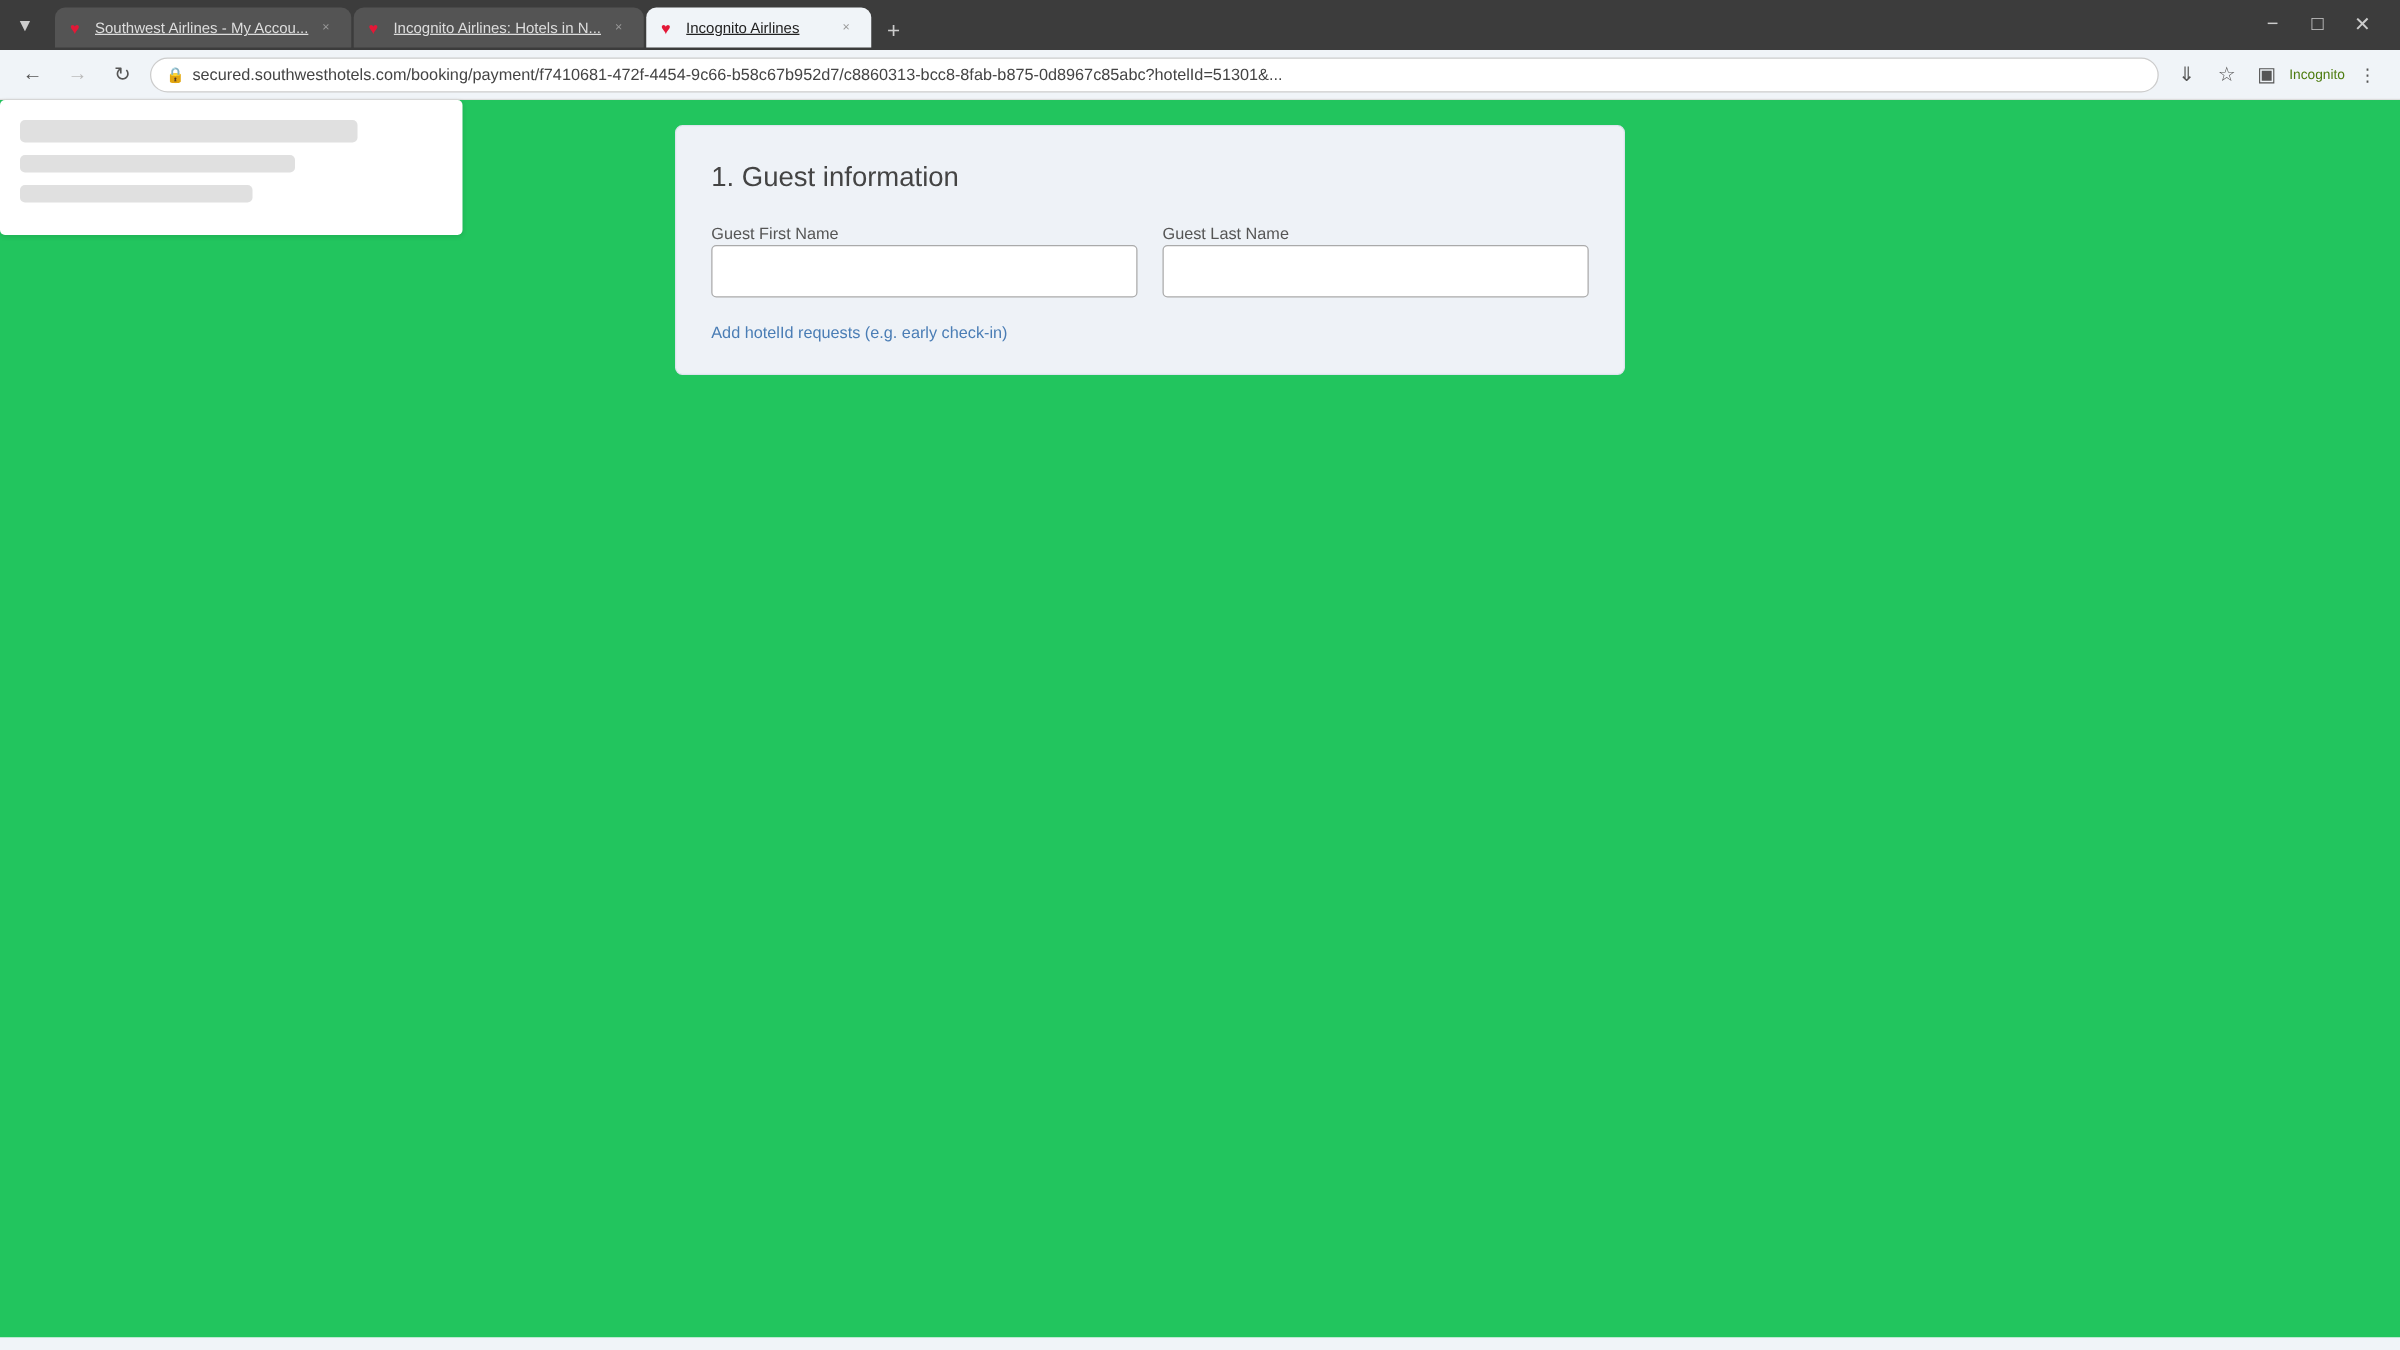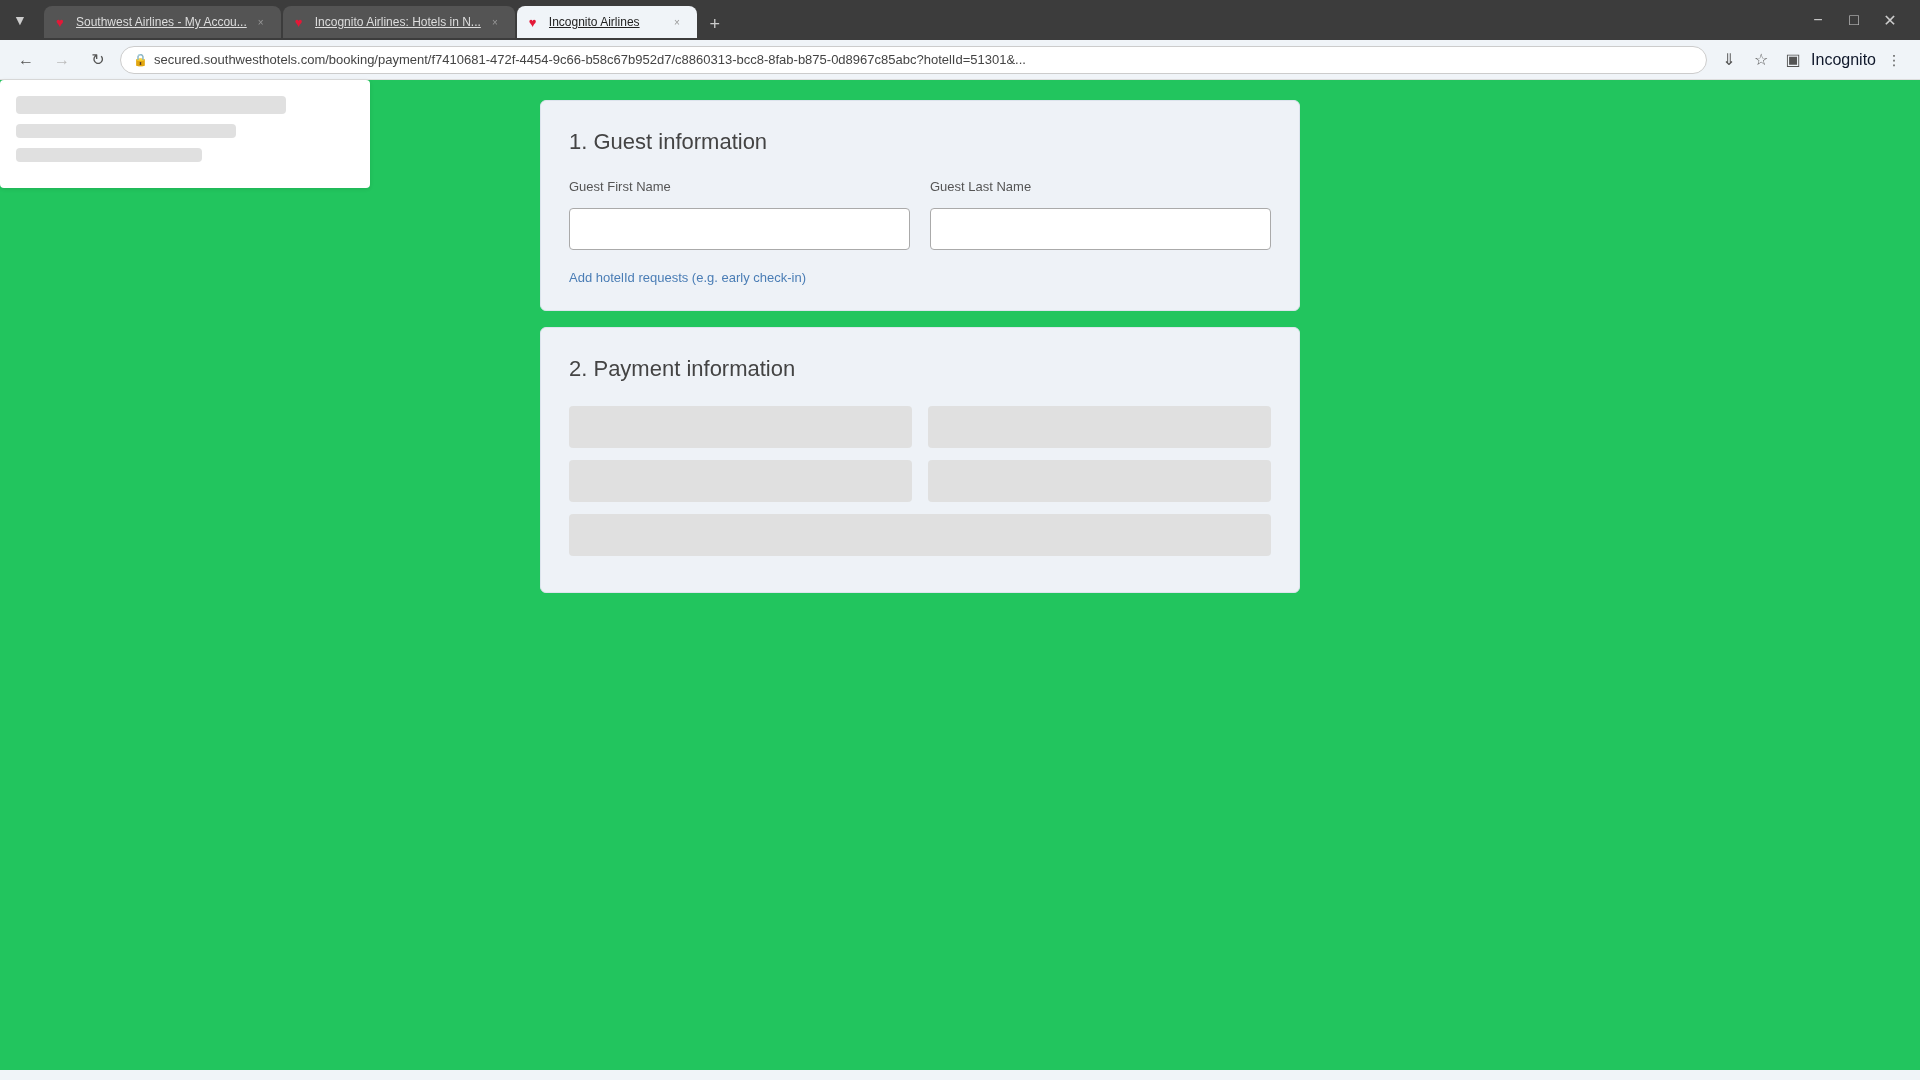--- a/index.html
+++ b/index.html
@@ -222,21 +222,21 @@
     .form-row {
       display: flex;
       gap: 20px;
       margin-bottom: 16px;
     }
 
     .form-group {
       flex: 1;
       display: flex;
       flex-direction: column;
-      gap: 14px;
+      gap: 2px;
     }
 
     .form-label {
       font-size: 13px;
       color: #555;
       font-weight: 400;
     }
 
     .form-input {
       border: 1px solid #aaa;
@@ -332,21 +332,21 @@
 
     <div class="address-bar">
       <span class="lock-icon">🔒</span>
       <span class="address-text">secured.southwesthotels.com/booking/payment/f7410681-472f-4454-9c66-b58c67b952d7/c8860313-bcc8-8fab-b875-0d8967c85abc?hotelId=51301&amp;...</span>
     </div>
 
     <div class="nav-actions">
       <button class="nav-btn" title="Downloads">⇓</button>
       <button class="nav-btn" title="Bookmark">☆</button>
       <button class="nav-btn" title="Profile">▣</button>
-      <span class="incognito-badge" style="font-size:16px; color:#0f172a;">Incognito</span>
+      <span class="incognito-badge" style="font-size:11px; color:#4d7c0f;">Incognito</span>
       <button class="nav-btn" title="Menu" style="font-size:14px;">⋮</button>
     </div>
   </div>
 
 </div>
 
 <div class="page-content">
 
   <div class="left-card">
     <div class="skeleton-block" style="width:80%; height:18px;"></div>
@@ -368,30 +368,15 @@
 
         <div class="form-group">
           <label class="form-label">Guest Last Name</label>
           <input type="text" class="form-input" value="" style="">
         </div>
       </div>
 
       <a class="special-requests-link">Add hotelId requests (e.g. early check-in)</a>
     </div>
 
-    <div class="section-card-payment">
-      <h2 class="section-title">2. Payment information</h2>
-
-      <div class="payment-skeleton-row">
-        <div class="payment-skeleton-block" style="flex:1;"></div>
-        <div class="payment-skeleton-block" style="flex:1;"></div>
-      </div>
-      <div class="payment-skeleton-row">
-        <div class="payment-skeleton-block" style="flex:1;"></div>
-        <div class="payment-skeleton-block" style="flex:1;"></div>
-      </div>
-      <div class="payment-skeleton-row">
-        <div class="payment-skeleton-block" style="flex:2;"></div>
-      </div>
-    </div>
 
   </div>
 </div>
 
 </body></html>

